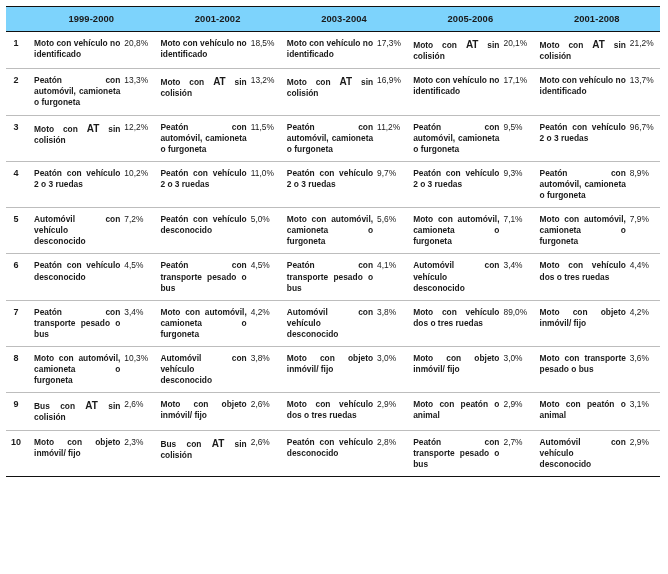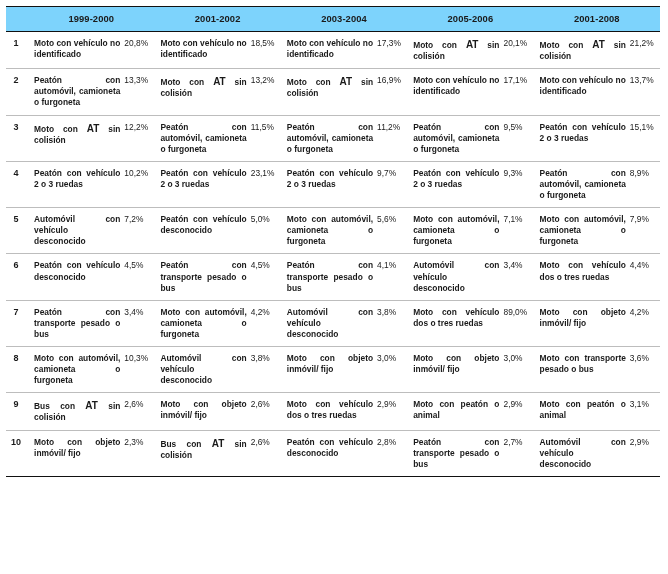--- a/index.html
+++ b/index.html
@@ -132,28 +132,28 @@
           <td class="rank">3</td>
           <td class="lbl">Moto con <span class="sc">AT</span> sin colisión</td>
           <td class="val">12,2%</td>
           <td class="lbl">Peatón con automóvil, camioneta o furgoneta</td>
           <td class="val">11,5%</td>
           <td class="lbl">Peatón con automóvil, camioneta o furgoneta</td>
           <td class="val">11,2%</td>
           <td class="lbl">Peatón con automóvil, camioneta o furgoneta</td>
           <td class="val">9,5%</td>
           <td class="lbl">Peatón con vehículo 2 o 3 ruedas</td>
-          <td class="val">15,1%</td>
+          <td class="val">96,7%</td>
         </tr>
         <tr>
           <td class="rank">4</td>
           <td class="lbl">Peatón con vehículo 2 o 3 ruedas</td>
           <td class="val">10,2%</td>
           <td class="lbl">Peatón con vehículo 2 o 3 ruedas</td>
-          <td class="val">23,1%</td>
+          <td class="val">11,0%</td>
           <td class="lbl">Peatón con vehículo 2 o 3 ruedas</td>
           <td class="val">9,7%</td>
           <td class="lbl">Peatón con vehículo 2 o 3 ruedas</td>
           <td class="val">9,3%</td>
           <td class="lbl">Peatón con automóvil, camioneta o furgoneta</td>
           <td class="val">8,9%</td>
         </tr>
         <tr>
           <td class="rank">5</td>
           <td class="lbl">Automóvil con vehículo desconocido</td>

